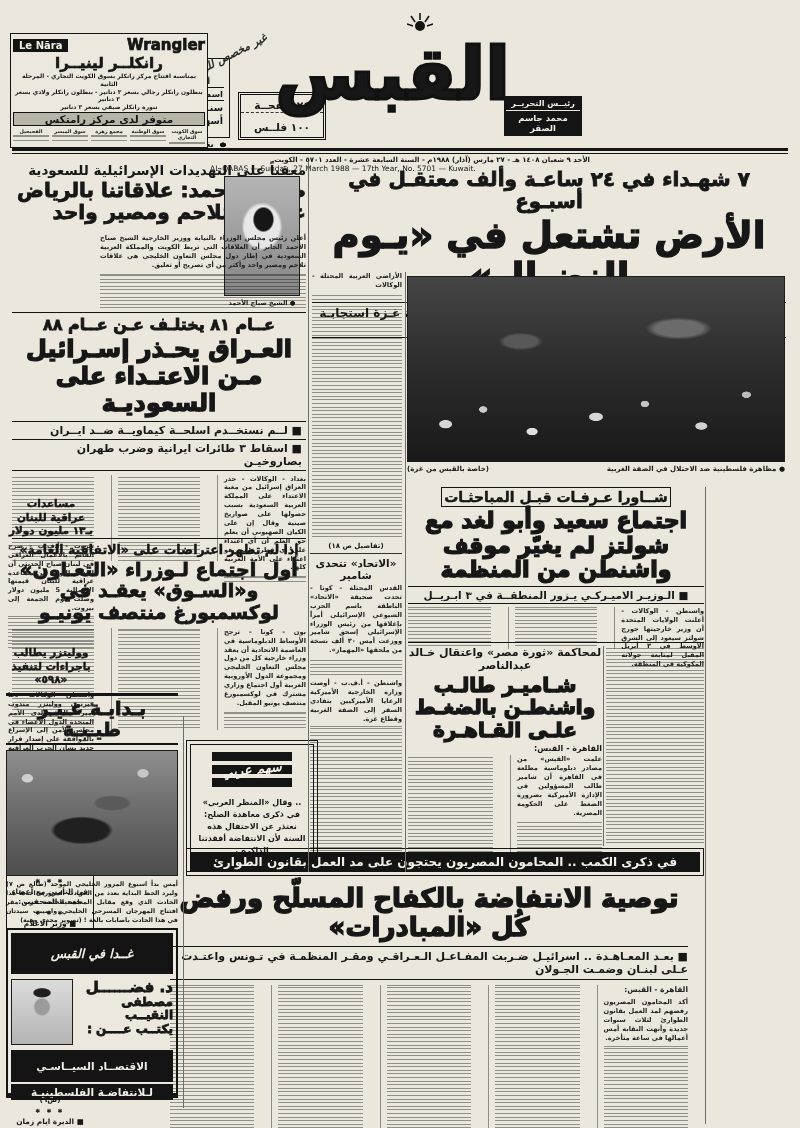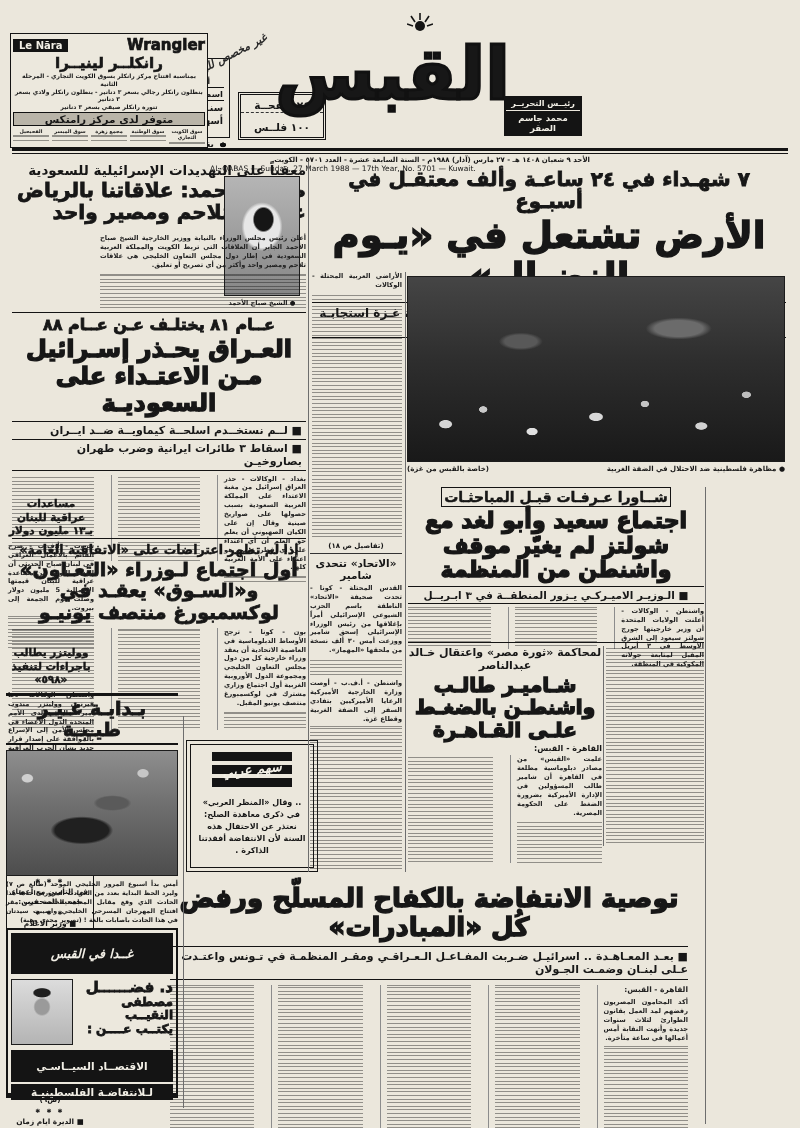--- a/index.html
+++ b/index.html
@@ -329,20 +329,23 @@
         <div class="hl" style="font-size:12px">يكتــب عــــن :</div>
       </div>
       <div class="photo photo-writer" style="width:62px;height:66px"></div>
     </div>
     <div style="margin-top:5px">
       <div class="bar-black c b" style="font-size:10.5px;padding:10px 0;margin-bottom:2px">الاقتصــاد السيــاسـي</div>
       <div class="bar-black c b" style="font-size:10.5px;padding:2px 0">لـلانتفاضـة الفلسطينيـة</div>
     </div>
   </div>
 
+  <div class="abs boxed" style="right:96px;top:848px;width:518px;padding:3px">
+    <div class="bar-black c b" style="font-size:12px;padding:3px 0">في ذكرى الكمب .. المحامون المصريون يحتجون على مد العمل بقانون الطوارئ</div>
+  </div>
 
   <div class="abs" style="right:112px;top:884px;width:518px;height:240px">
     <div class="c hl hl2" style="font-size:26px">توصية الانتفاضة بالكفاح المسلّح ورفض كُل «المبادرات»</div>
     <div class="sub-bar b" style="font-size:11px;margin-top:4px;padding:3px 0">■ بعـد المعـاهـدة .. اسرائيـل ضـربت المفـاعـل الـعـراقـي ومقـر المنظمـة في تـونس واعتـدت عـلى لبنـان وضمـت الجـولان</div>
     <div class="cols" style="height:160px;margin-top:5px">
       <div class="col">
         <div class="lead b" style="font-size:7.5px">القاهرة - القبس:</div>
         <div class="lead">أكد المحامون المصريون رفضهم لمد العمل بقانون الطوارئ لثلاث سنوات جديدة وأنهت النقابة أمس أعمالها في ساعة متأخرة.</div>
         <div class="txt"></div>
       </div>

